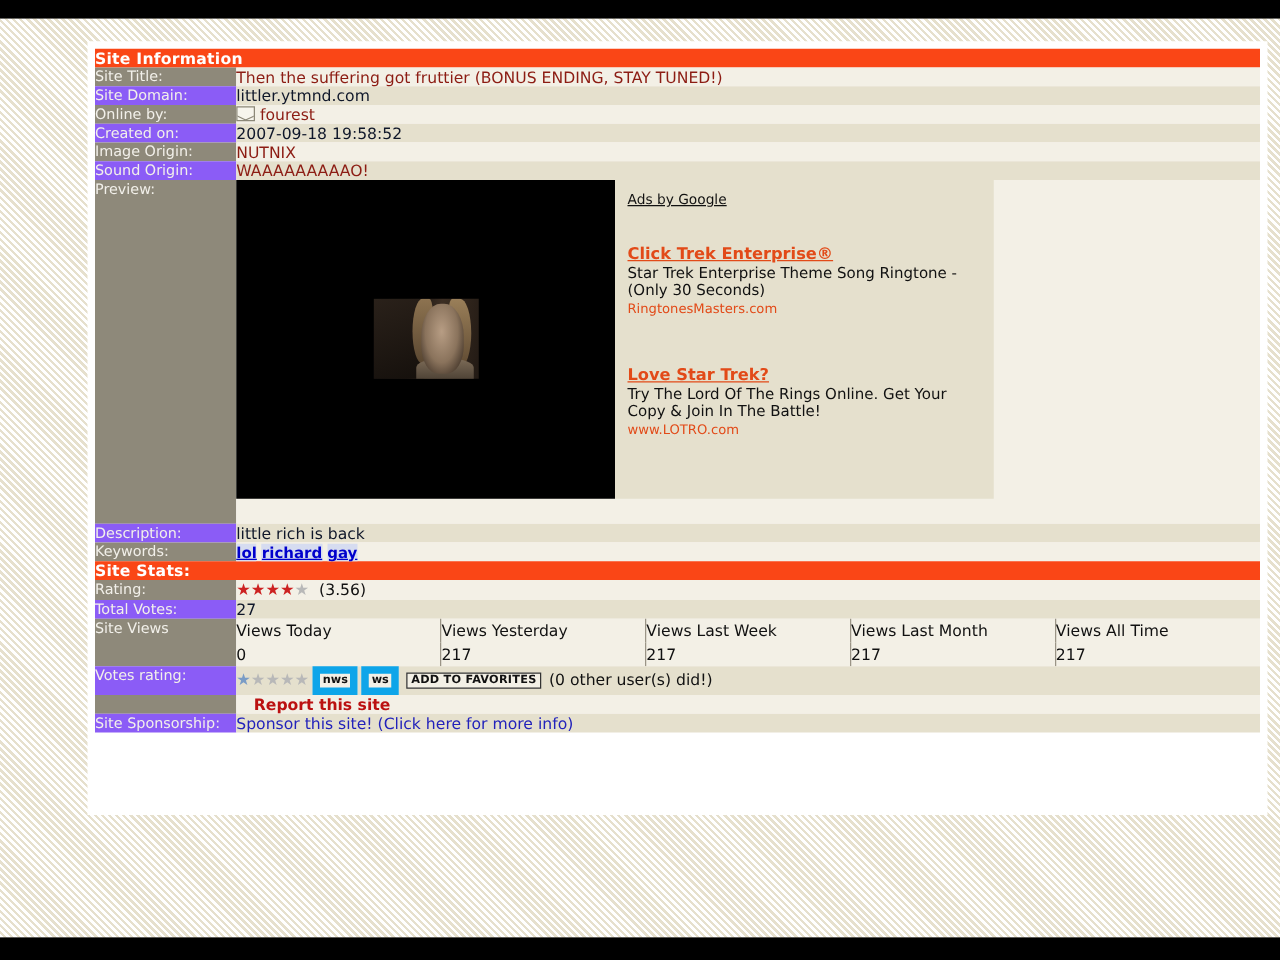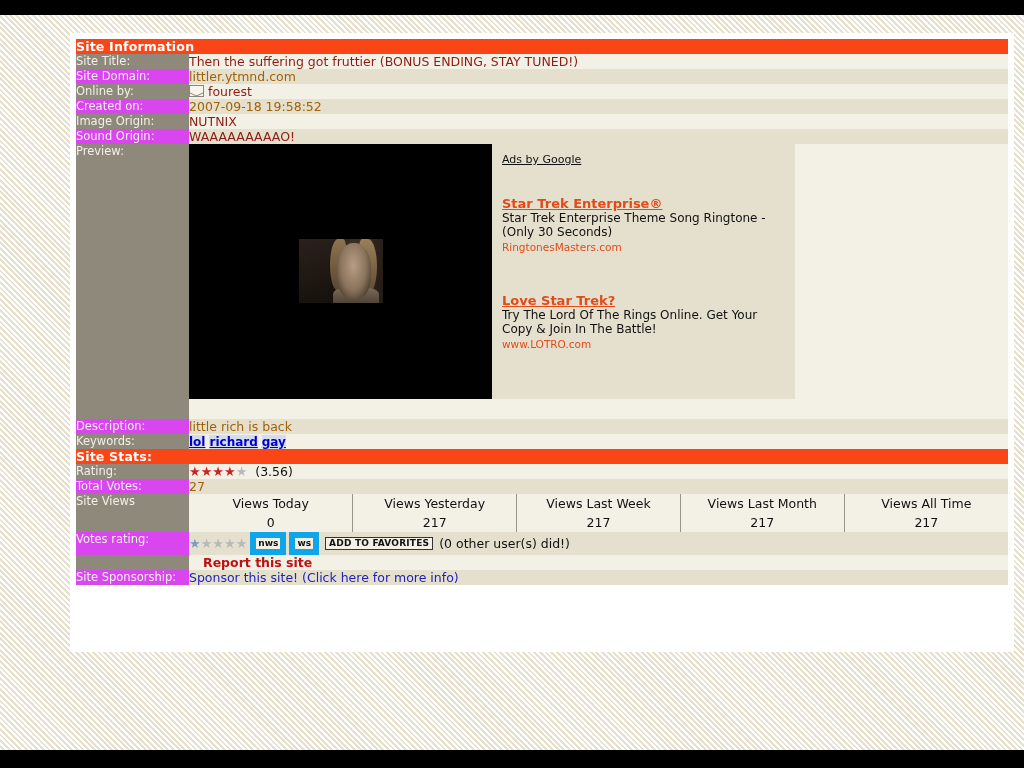--- a/index.html
+++ b/index.html
@@ -81,33 +81,33 @@
 
   td.lbl {
     width: 113px;
     background: #8e897a;
     color: #f2f0ea;
     font-size: 11.5px;
     padding: 5px 0 5px 6px;
     vertical-align: top;
     white-space: nowrap;
   }
-  tr.alt td.lbl { background: #d946ef; }
+  tr.alt td.lbl { background: #8b5cf6; }
 
   td.val {
     padding: 5px 0 5px 8px;
     color: #1a1a1a;
     font-size: 12.5px;
     background: #f3f0e6;
   }
   tr.alt td.val { background: #e5e0cd; }
 
   .maroon { color: #8c1c13; }
   .title-text { color: #8c1c13; font-size: 12.5px; }
-  .plain { color: #a16207; }
+  .plain { color: #0f172a; }
 
   .mail-icon {
     display: inline-block;
     width: 13px; height: 10px;
     border: 1px solid #8c8878;
     background: #f7f5ed;
     position: relative;
     vertical-align: -1px;
     margin-right: 4px;
     overflow: hidden;
@@ -247,21 +247,20 @@
   .star-blue { color: #7a9cc6; }
   .rating-num { color: #111111; font-size: 12.5px; margin-left: 8px; }
 
   
   table.views {
     border-collapse: collapse;
     width: 100%;
     table-layout: fixed;
   }
   table.views td {
-    text-align: center;
     font-size: 12.5px;
     color: #111111;
     padding: 2px 0;
     border-left: 1px solid #9a9486;
   }
   table.views tr td:first-child { border-left: none; }
   td.views-cell {
     background: #f3f0e6;
     padding: 4px 6px 4px 8px;
   }
@@ -382,21 +381,21 @@
                   <div class="bg-wall"></div>
                   <div class="hair-l"></div>
                   <div class="hair-r"></div>
                   <div class="shoulder"></div>
                   <div class="face"></div>
                 </div>
               </div>
               <div class="ad-panel">
                 <span class="ads-by">Ads by Google</span>
                 <div class="ad-block">
-                  <span class="ad-title">Star Trek Enterprise®</span>
+                  <span class="ad-title">Click Trek Enterprise®</span>
                   <span class="ad-desc">Star Trek Enterprise Theme Song Ringtone - (Only 30 Seconds)</span>
                   <span class="ad-url">RingtonesMasters.com</span>
                 </div>
                 <div class="ad-block">
                   <span class="ad-title">Love Star Trek?</span>
                   <span class="ad-desc">Try The Lord Of The Rings Online. Get Your Copy &amp; Join In The Battle!</span>
                   <span class="ad-url">www.LOTRO.com</span>
                 </div>
               </div>
             </div>

